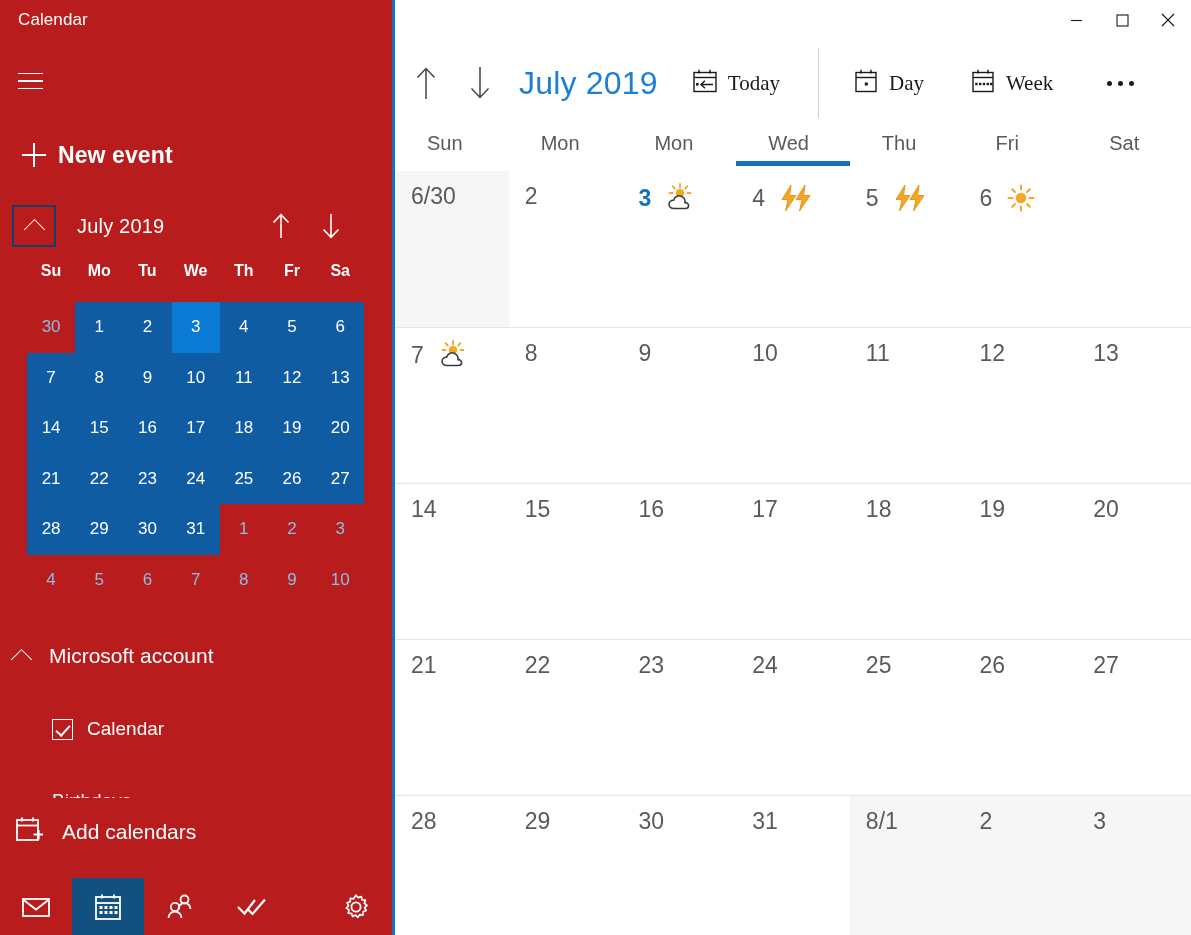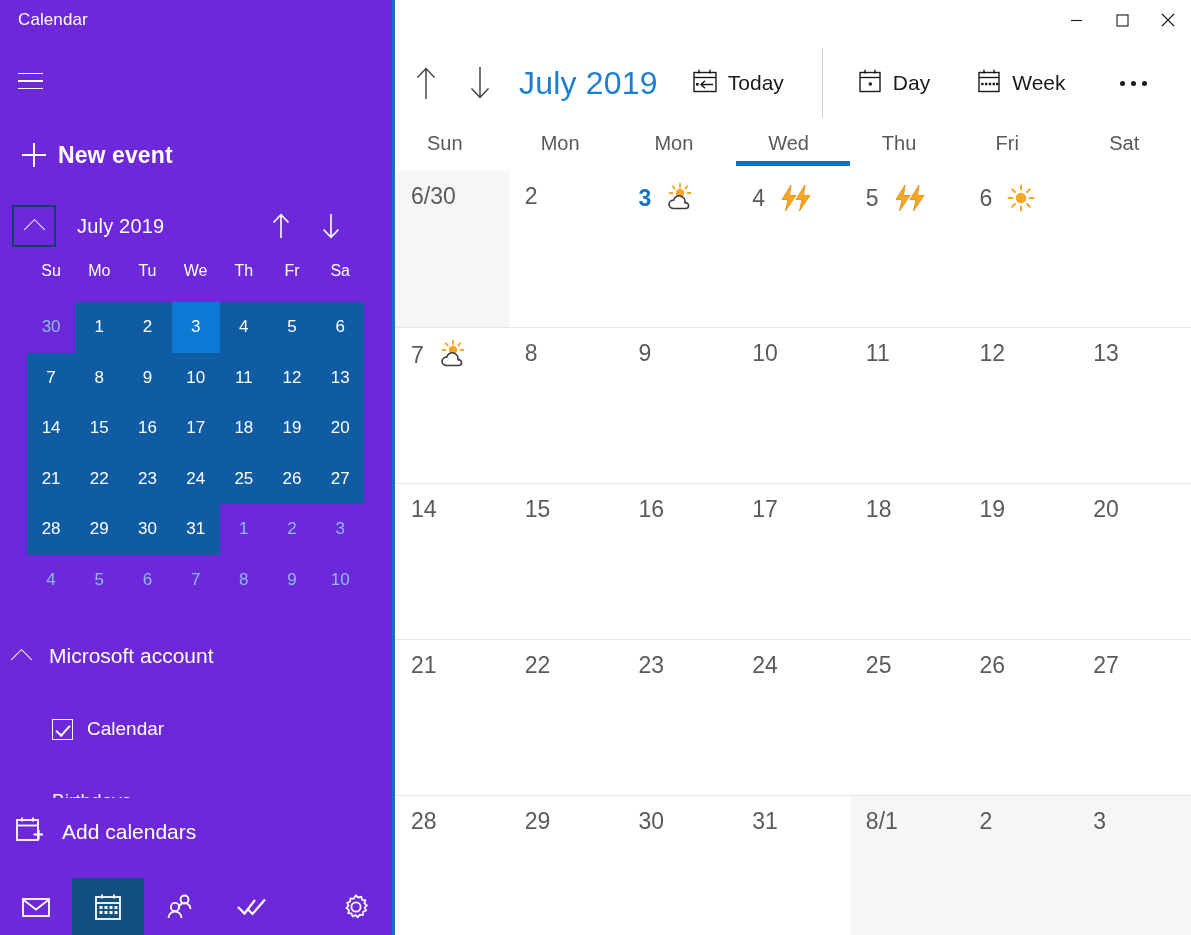--- a/index.html
+++ b/index.html
@@ -9,21 +9,21 @@
     overflow: hidden;
     font-family: "Liberation Sans", "DejaVu Sans", sans-serif;
     background: #ffffff;
   }
   #app { position: relative; width: 1191px; height: 935px; display: flex; }
 
   
   .sidebar {
     position: relative;
     width: 392px; height: 935px;
-    background: #6d28d9;
+    background: #b91c1c;
     color: #ffffff;
     flex: 0 0 392px;
     overflow: hidden;
   }
   .app-title {
     position: absolute; left: 18px; top: 10px;
     font-size: 17px; font-weight: 400; color: #ffffff;
     letter-spacing: .1px;
   }
   .hamburger {
@@ -70,21 +70,21 @@
     margin-left: 21px; font-size: 20px; font-weight: 300; letter-spacing: .2px;
     flex: 1 1 auto;
   }
   .mini-nav { display: flex; gap: 28px; padding-right: 38px; }
   .arrow-btn { width: 22px; height: 30px; position: relative; cursor: pointer; }
   .arrow-btn svg { display: block; }
 
   .mini-dow {
     position: absolute; left: 27px; top: 262px;
     width: 338px; display: grid; grid-template-columns: repeat(7, 48.2px);
-    font-size: 16px; font-weight: 400;
+    font-size: 16px; font-weight: 700;
   }
   .mini-dow div { text-align: center; }
 
   .mini-grid {
     position: absolute; left: 27px; top: 302px;
     width: 338px;
     display: grid; grid-template-columns: repeat(7, 48.2px);
     grid-auto-rows: 50.5px;
     font-size: 17px;
   }
@@ -172,21 +172,21 @@
     width: 46px; height: 46px; display: flex; align-items: center; justify-content: center;
     cursor: pointer; margin-left: 8px;
   }
   .tb-title {
     margin-left: 16px; font-size: 32px; font-weight: 300;
     color: #1d7fd4; letter-spacing: .2px; cursor: pointer;
   }
   .tb-btn {
     display: flex; align-items: center; gap: 9px;
     height: 44px; padding: 0 12px; margin-left: 22px;
-    cursor: pointer; color: #1a1a1a;
+    cursor: pointer; color: #1a1a1a; font-family: Liberation Serif, serif;
   }
   .tb-btn .txt { font-size: 21px; font-weight: 300; }
   .tb-sep {
     width: 1px; height: 70px; background: #cfcfcf; margin-left: 26px;
   }
   .tb-more {
     margin-left: 28px; padding: 0 14px; height: 44px;
     display: flex; align-items: center; gap: 6px; cursor: pointer;
   }
   .tb-more i { width: 5px; height: 5px; border-radius: 50%; background: #1a1a1a; display: block; }

